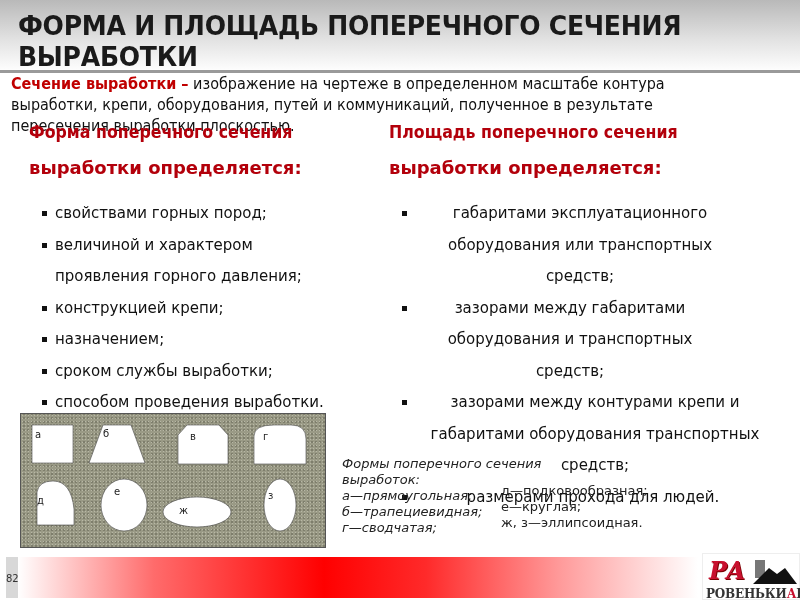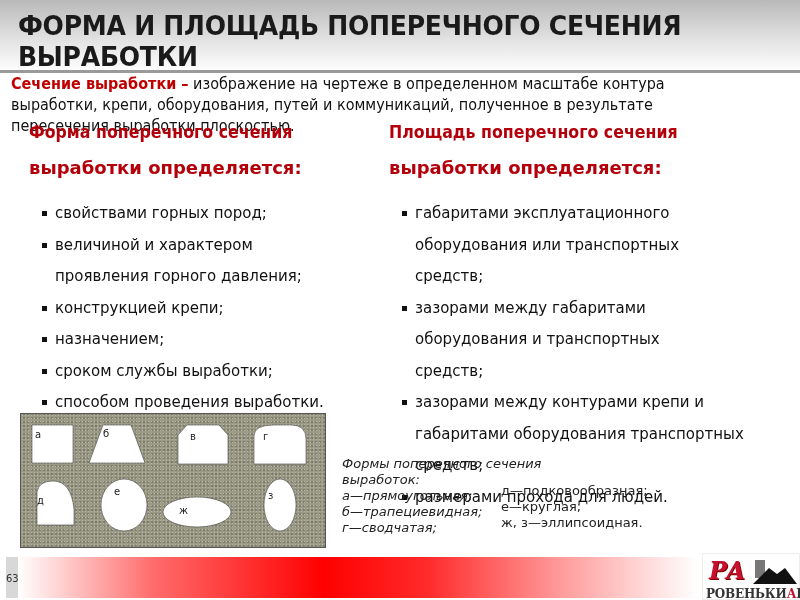--- a/index.html
+++ b/index.html
@@ -46,21 +46,21 @@
   <li><span class="bullet"></span><span>свойствами горных пород;</span></li>
   <li style="width:290px;"><span class="bullet"></span><span>величиной и характером проявления горного давления;</span></li>
   <li><span class="bullet"></span><span>конструкцией крепи;</span></li>
   <li><span class="bullet"></span><span>назначением;</span></li>
   <li><span class="bullet"></span><span>сроком службы выработки;</span></li>
   <li><span class="bullet"></span><span>способом проведения выработки.</span></li>
 </ul>
 
 <div class="col-head" style="left:389px; top:122px;">Площадь поперечного сечения</div>
 <div class="col-sub" style="left:389px; top:157px;">выработки определяется:</div>
-<ul class="bullets" style="left:389px; top:186px; width:370px;">
+<ul class="bullets" style="left:389px; top:186px; width:370px;text-align:center;">
   <li style="width:330px;"><span class="bullet"></span><span> габаритами эксплуатационного оборудования или транспортных средств;</span></li>
   <li style="width:310px;"><span class="bullet"></span><span>зазорами между габаритами оборудования и транспортных средств;</span></li>
   <li style="width:360px;"><span class="bullet"></span><span>зазорами между контурами крепи и габаритами оборудования транспортных средств;</span></li>
   <li><span class="bullet"></span><span>размерами прохода для людей.</span></li>
 </ul>
 
 <div class="figure">
   <svg width="304" height="133" viewBox="0 0 304 133">
     <g fill="#ffffff" stroke="#444" stroke-width="0.6">
       <rect x="11" y="11" width="41" height="38"></rect>
@@ -92,21 +92,21 @@
   <div>б—трапециевидная;</div>
   <div>г—сводчатая;</div>
 </div>
 <div class="caption2" style="left:501px; top:483px;">
   <div>д—подковообразная;</div>
   <div>е—круглая;</div>
   <div>ж, з—эллипсоидная.</div>
 </div>
 
 <div class="page-num-box"></div>
-<div class="page-num">63</div>
+<div class="page-num">82</div>
 <div class="footer-bar"></div>
 
 <div class="logo">
   <span class="pa">РА</span>
   <svg width="96" height="45" style="position:absolute;left:0;top:0;">
     <rect x="52" y="6" width="10" height="18" fill="#777"></rect>
     <polygon points="50,30 66,14 74,20 82,14 94,30" fill="#111"></polygon>
   </svg>
   <span class="brand"><span>РОВЕНЬКИ</span><b>А</b><span>НТРАЦИТ</span></span>
 </div>

